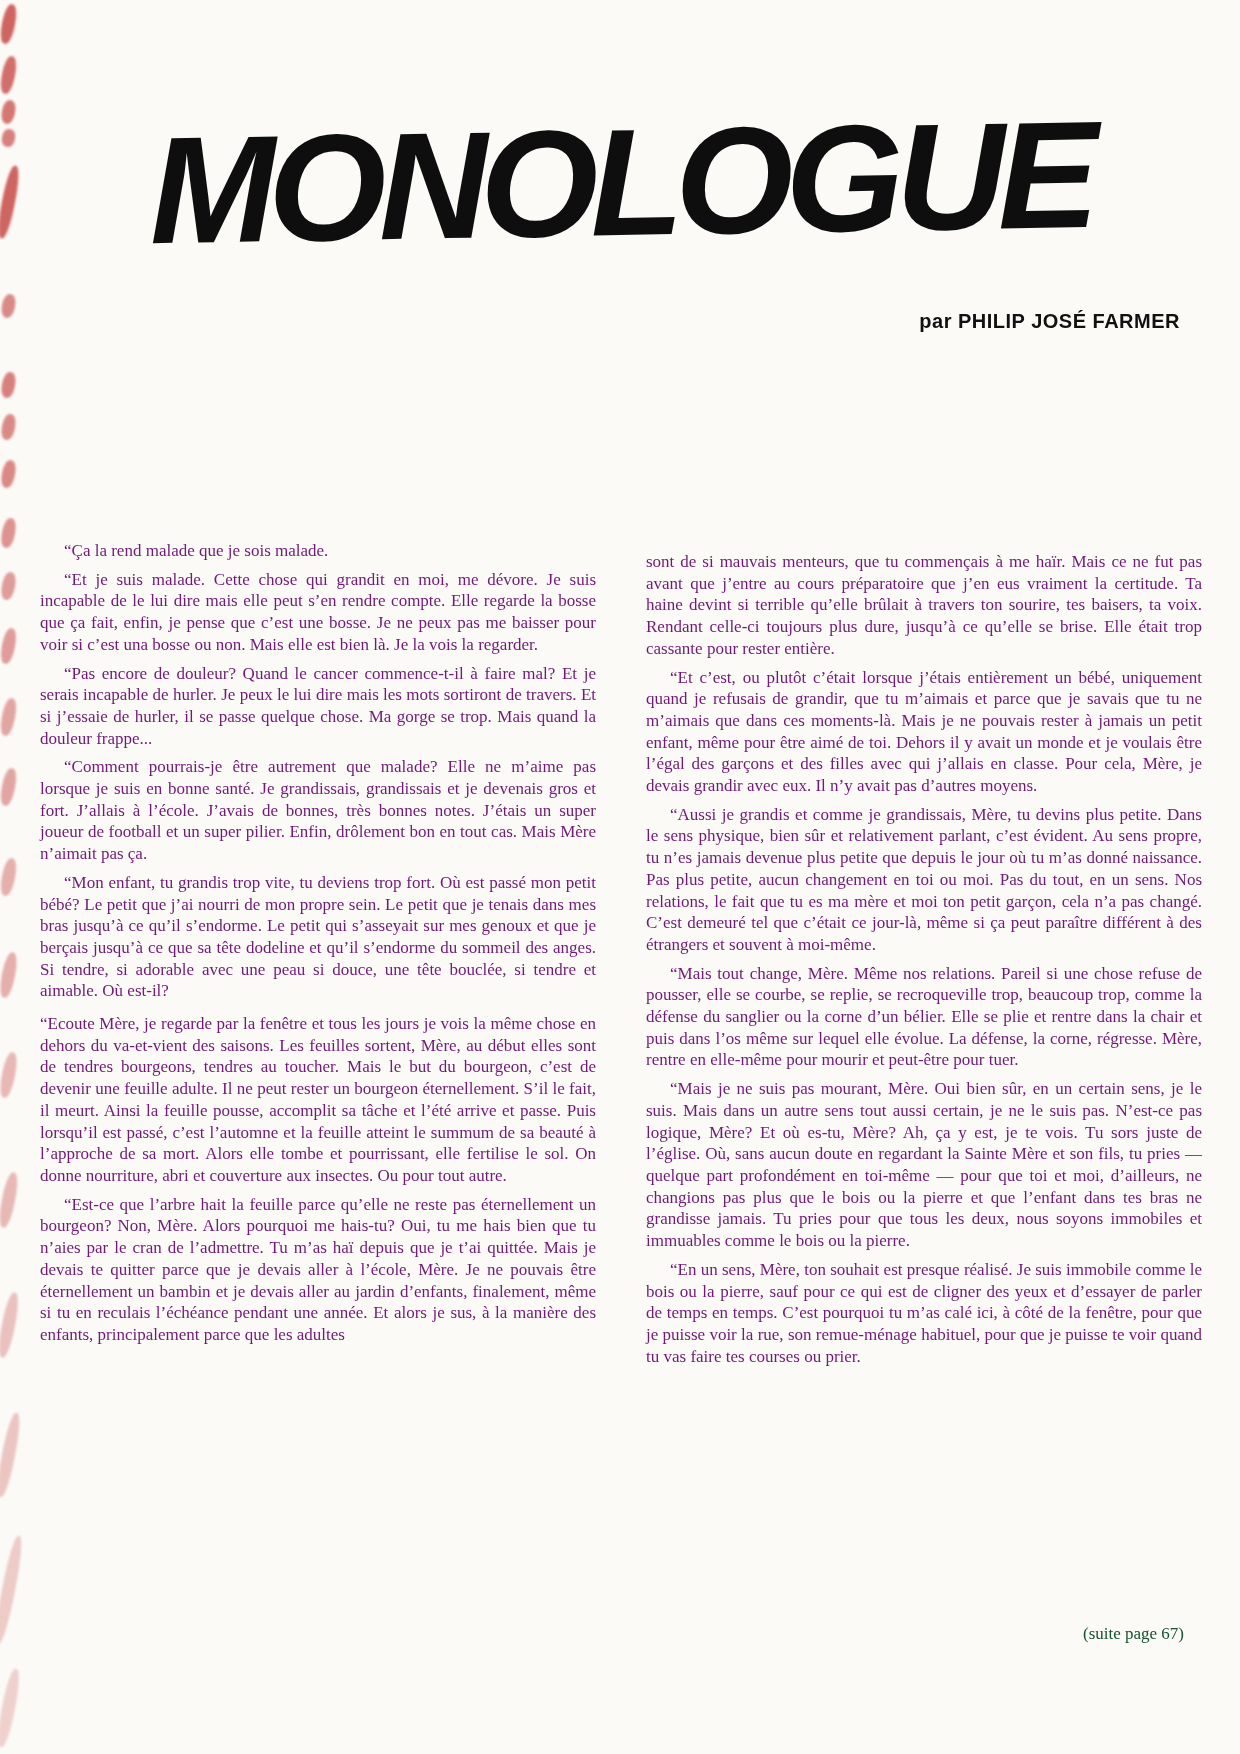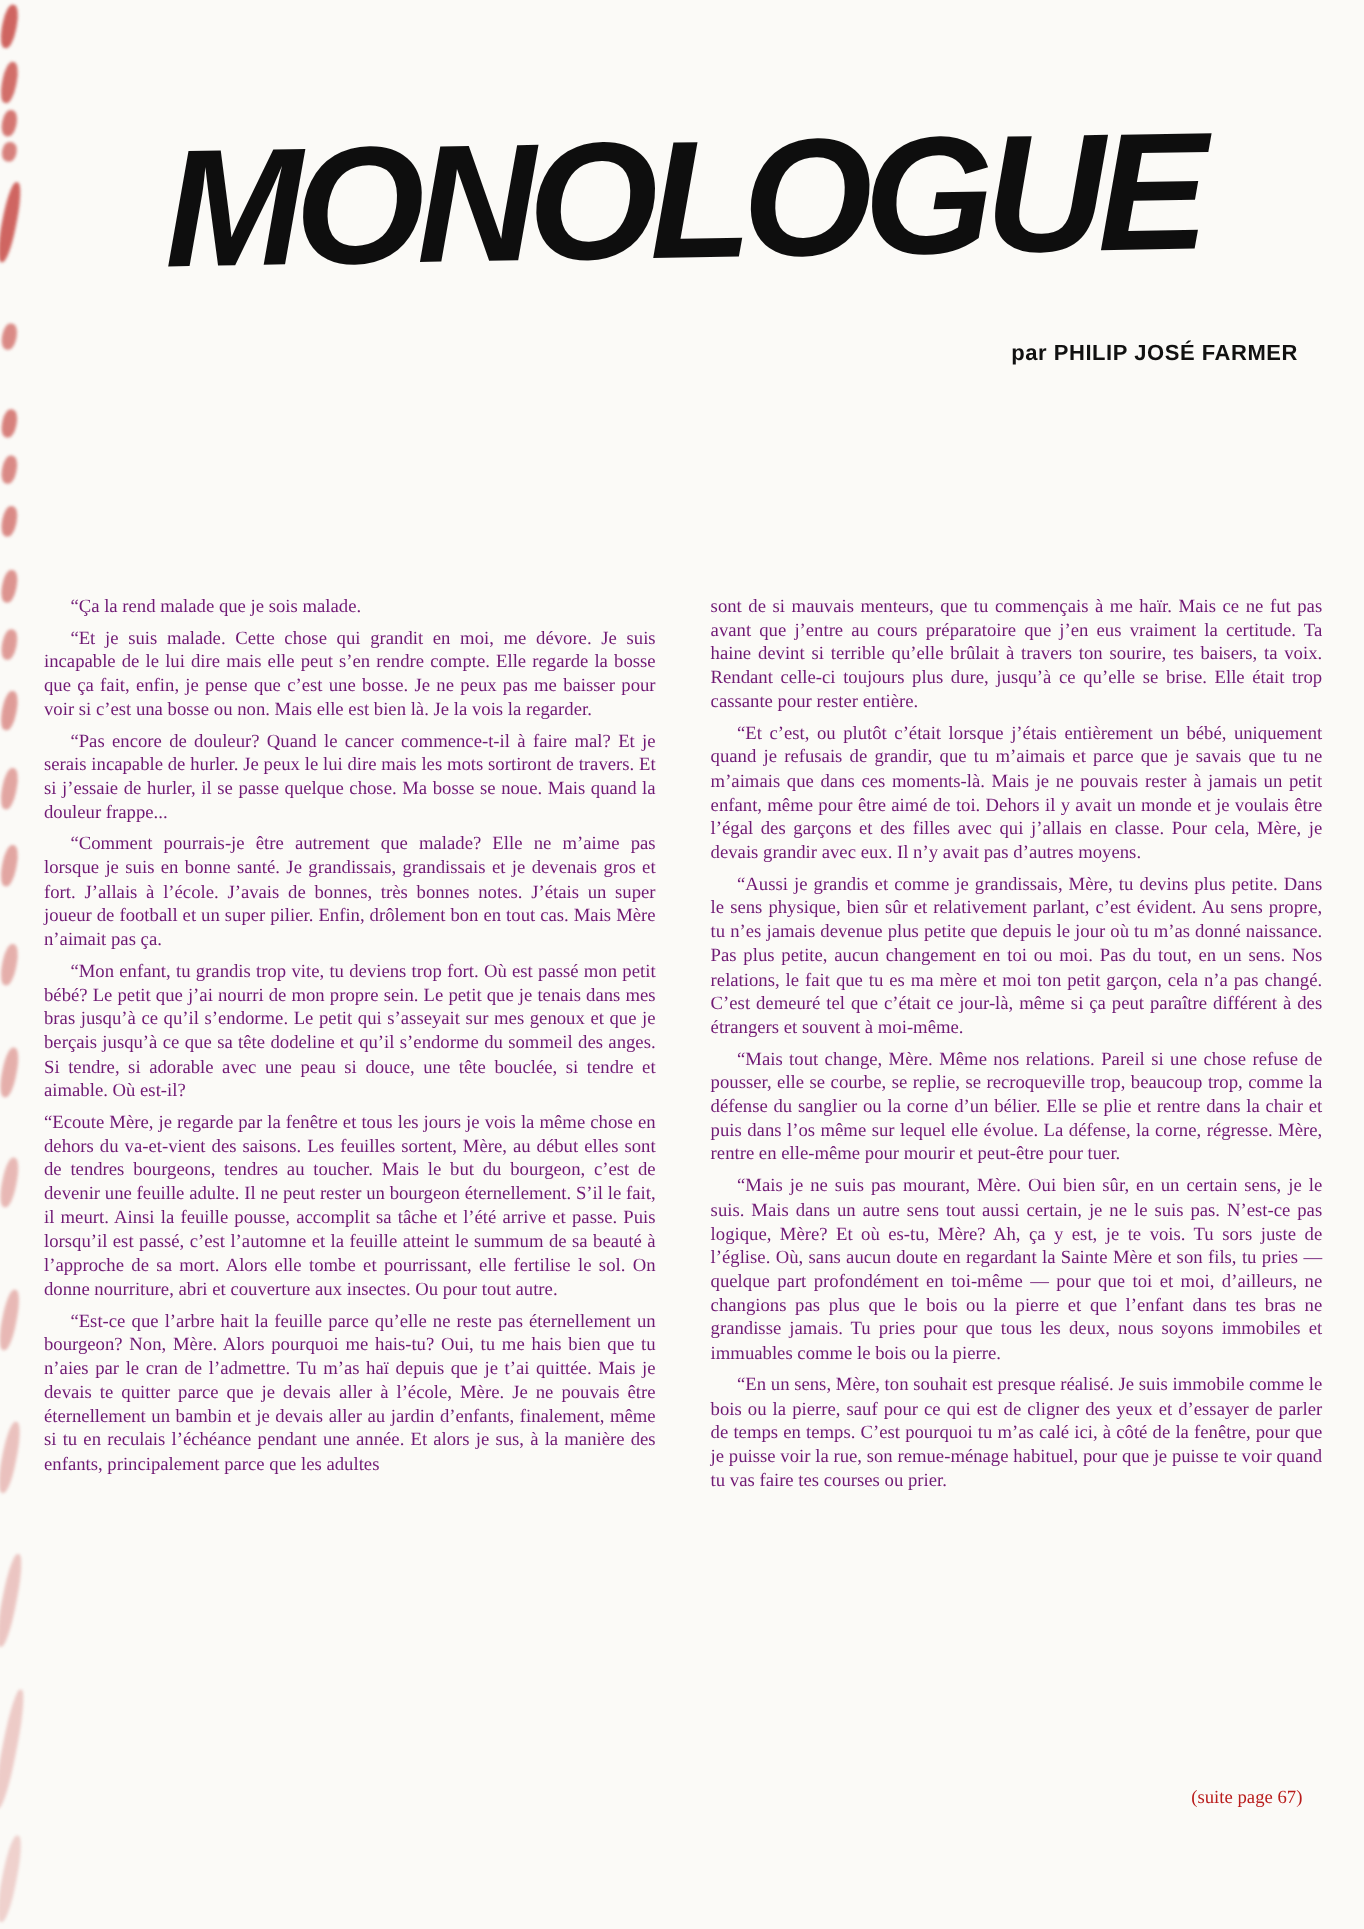--- a/index.html
+++ b/index.html
@@ -57,28 +57,28 @@
     flex: 0 0 556px;
     color: #701a75;
     font-size: 17px;
     line-height: 21.7px;
     text-align: justify;
   }
   .column p.para {
     margin: 0 0 7px 0;
     text-indent: 24px;
   }
-  .column p.para.noindent { text-indent: 0; }
+  .column p.para.noindent { text-indent: 0; margin-top: 11px; }
   
   .continuation {
     position: absolute;
     top: 1624px;
     right: 56px;
     font-size: 17px;
-    color: #b91c1c;
+    color: #14532d;
   }
   
   .red-marks { position: absolute; inset: 0; pointer-events: none; }
   .red-mark {
     position: absolute;
     left: 2px;
     width: 13px;
     background: var(--red-mark, #c5413c);
     transform: rotate(11deg);
     border-radius: 45%;
@@ -116,21 +116,21 @@
     </div>
 
   <div class="title">MONOLOGUE</div>
 
   <div class="byline">par PHILIP JOSÉ FARMER</div>
 
   <div class="text-columns">
     <div class="column">
         <p class="para">“Ça la rend malade que je sois malade.</p>
         <p class="para">“Et je suis malade. Cette chose qui grandit en moi, me dévore. Je suis incapable de le lui dire mais elle peut s’en rendre compte. Elle regarde la bosse que ça fait, enfin, je pense que c’est une bosse. Je ne peux pas me baisser pour voir si c’est una bosse ou non. Mais elle est bien là. Je la vois la regarder.</p>
-        <p class="para">“Pas encore de douleur? Quand le cancer commence-t-il à faire mal? Et je serais incapable de hurler. Je peux le lui dire mais les mots sortiront de travers. Et si j’essaie de hurler, il se passe quelque chose. Ma bosse se noue. Mais quand la douleur frappe...</p>
+        <p class="para">“Pas encore de douleur? Quand le cancer commence-t-il à faire mal? Et je serais incapable de hurler. Je peux le lui dire mais les mots sortiront de travers. Et si j’essaie de hurler, il se passe quelque chose. Ma gorge se trop. Mais quand la douleur frappe...</p>
         <p class="para">“Comment pourrais-je être autrement que malade? Elle ne m’aime pas lorsque je suis en bonne santé. Je grandissais, grandissais et je devenais gros et fort. J’allais à l’école. J’avais de bonnes, très bonnes notes. J’étais un super joueur de football et un super pilier. Enfin, drôlement bon en tout cas. Mais Mère n’aimait pas ça.</p>
         <p class="para">“Mon enfant, tu grandis trop vite, tu deviens trop fort. Où est passé mon petit bébé? Le petit que j’ai nourri de mon propre sein. Le petit que je tenais dans mes bras jusqu’à ce qu’il s’endorme. Le petit qui s’asseyait sur mes genoux et que je berçais jusqu’à ce que sa tête dodeline et qu’il s’endorme du sommeil des anges. Si tendre, si adorable avec une peau si douce, une tête bouclée, si tendre et aimable. Où est-il?</p>
         <p class="para noindent">“Ecoute Mère, je regarde par la fenêtre et tous les jours je vois la même chose en dehors du va-et-vient des saisons. Les feuilles sortent, Mère, au début elles sont de tendres bourgeons, tendres au toucher. Mais le but du bourgeon, c’est de devenir une feuille adulte. Il ne peut rester un bourgeon éternellement. S’il le fait, il meurt. Ainsi la feuille pousse, accomplit sa tâche et l’été arrive et passe. Puis lorsqu’il est passé, c’est l’automne et la feuille atteint le summum de sa beauté à l’approche de sa mort. Alors elle tombe et pourrissant, elle fertilise le sol. On donne nourriture, abri et couverture aux insectes. Ou pour tout autre.</p>
         <p class="para">“Est-ce que l’arbre hait la feuille parce qu’elle ne reste pas éternellement un bourgeon? Non, Mère. Alors pourquoi me hais-tu? Oui, tu me hais bien que tu n’aies par le cran de l’admettre. Tu m’as haï depuis que je t’ai quittée. Mais je devais te quitter parce que je devais aller à l’école, Mère. Je ne pouvais être éternellement un bambin et je devais aller au jardin d’enfants, finalement, même si tu en reculais l’échéance pendant une année. Et alors je sus, à la manière des enfants, principalement parce que les adultes</p>
       </div>
     <div class="column">
         <p class="para noindent">sont de si mauvais menteurs, que tu commençais à me haïr. Mais ce ne fut pas avant que j’entre au cours préparatoire que j’en eus vraiment la certitude. Ta haine devint si terrible qu’elle brûlait à travers ton sourire, tes baisers, ta voix. Rendant celle-ci toujours plus dure, jusqu’à ce qu’elle se brise. Elle était trop cassante pour rester entière.</p>
         <p class="para">“Et c’est, ou plutôt c’était lorsque j’étais entièrement un bébé, uniquement quand je refusais de grandir, que tu m’aimais et parce que je savais que tu ne m’aimais que dans ces moments-là. Mais je ne pouvais rester à jamais un petit enfant, même pour être aimé de toi. Dehors il y avait un monde et je voulais être l’égal des garçons et des filles avec qui j’allais en classe. Pour cela, Mère, je devais grandir avec eux. Il n’y avait pas d’autres moyens.</p>
         <p class="para">“Aussi je grandis et comme je grandissais, Mère, tu devins plus petite. Dans le sens physique, bien sûr et relativement parlant, c’est évident. Au sens propre, tu n’es jamais devenue plus petite que depuis le jour où tu m’as donné naissance. Pas plus petite, aucun changement en toi ou moi. Pas du tout, en un sens. Nos relations, le fait que tu es ma mère et moi ton petit garçon, cela n’a pas changé. C’est demeuré tel que c’était ce jour-là, même si ça peut paraître différent à des étrangers et souvent à moi-même.</p>
         <p class="para">“Mais tout change, Mère. Même nos relations. Pareil si une chose refuse de pousser, elle se courbe, se replie, se recroqueville trop, beaucoup trop, comme la défense du sanglier ou la corne d’un bélier. Elle se plie et rentre dans la chair et puis dans l’os même sur lequel elle évolue. La défense, la corne, régresse. Mère, rentre en elle-même pour mourir et peut-être pour tuer.</p>

